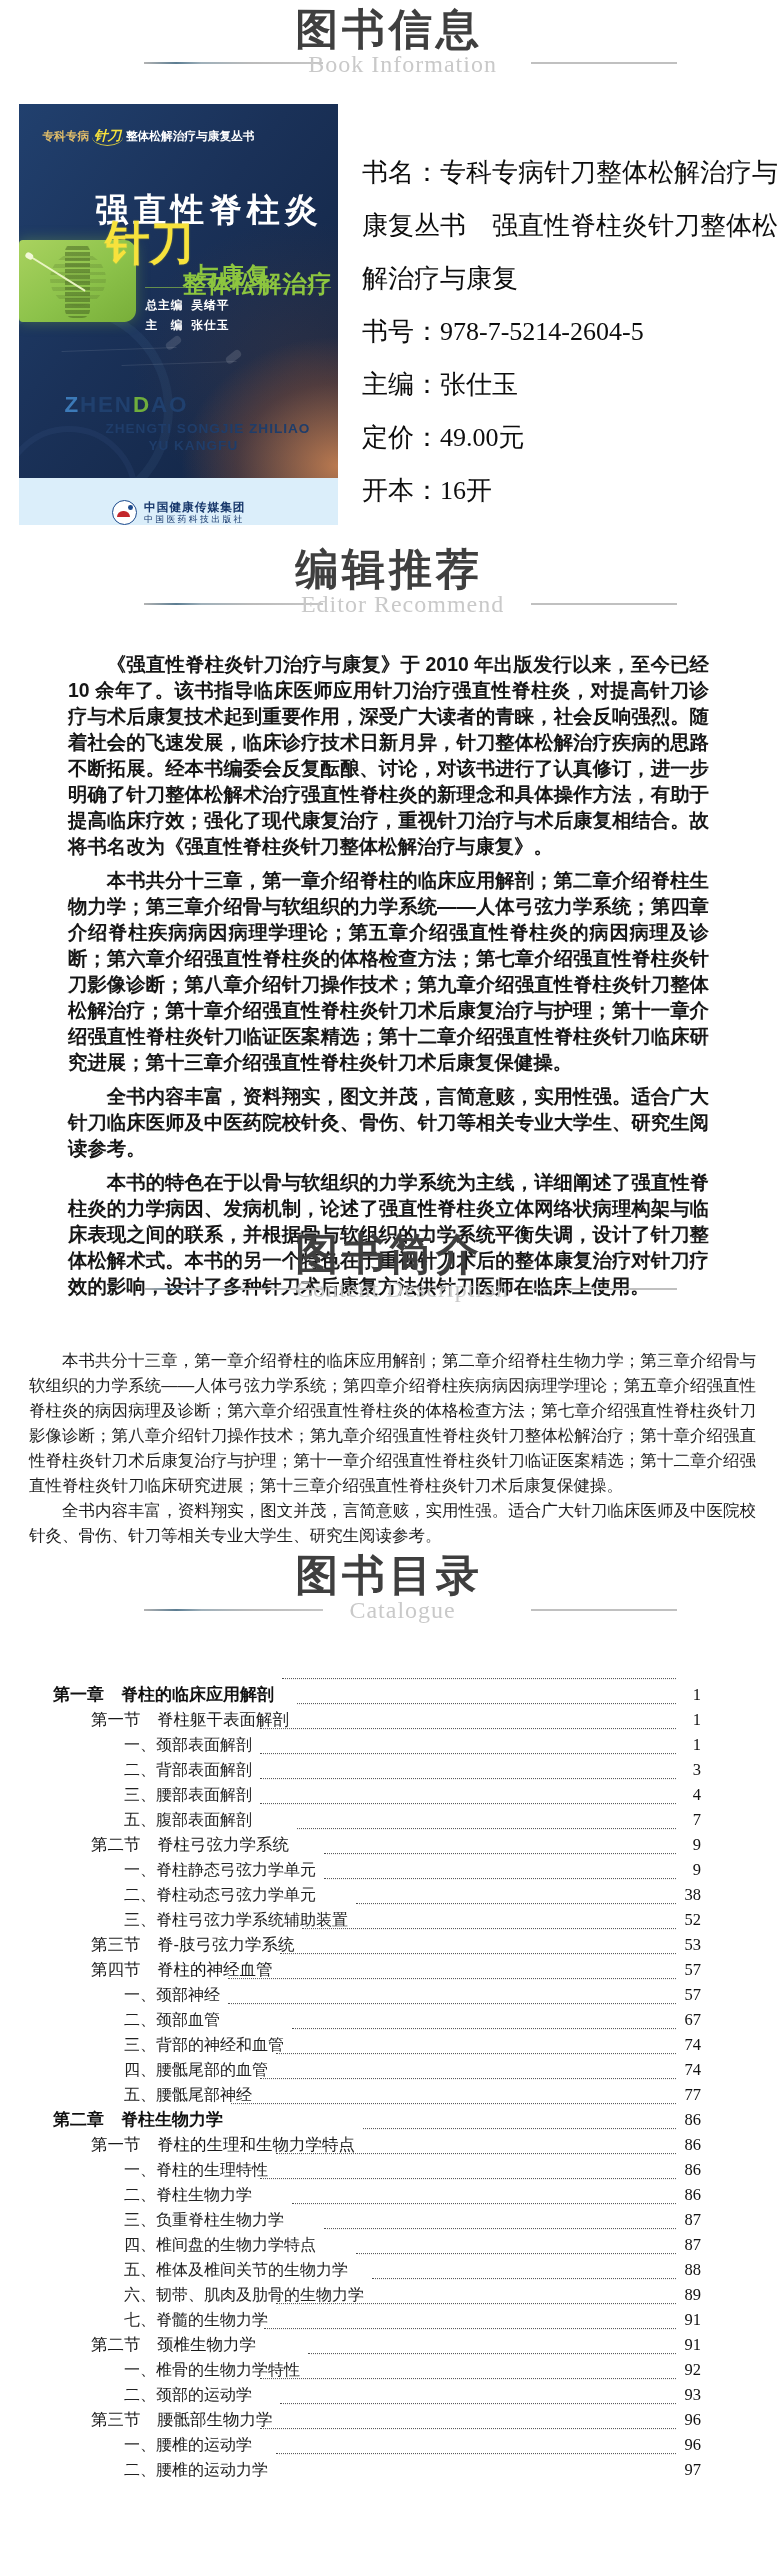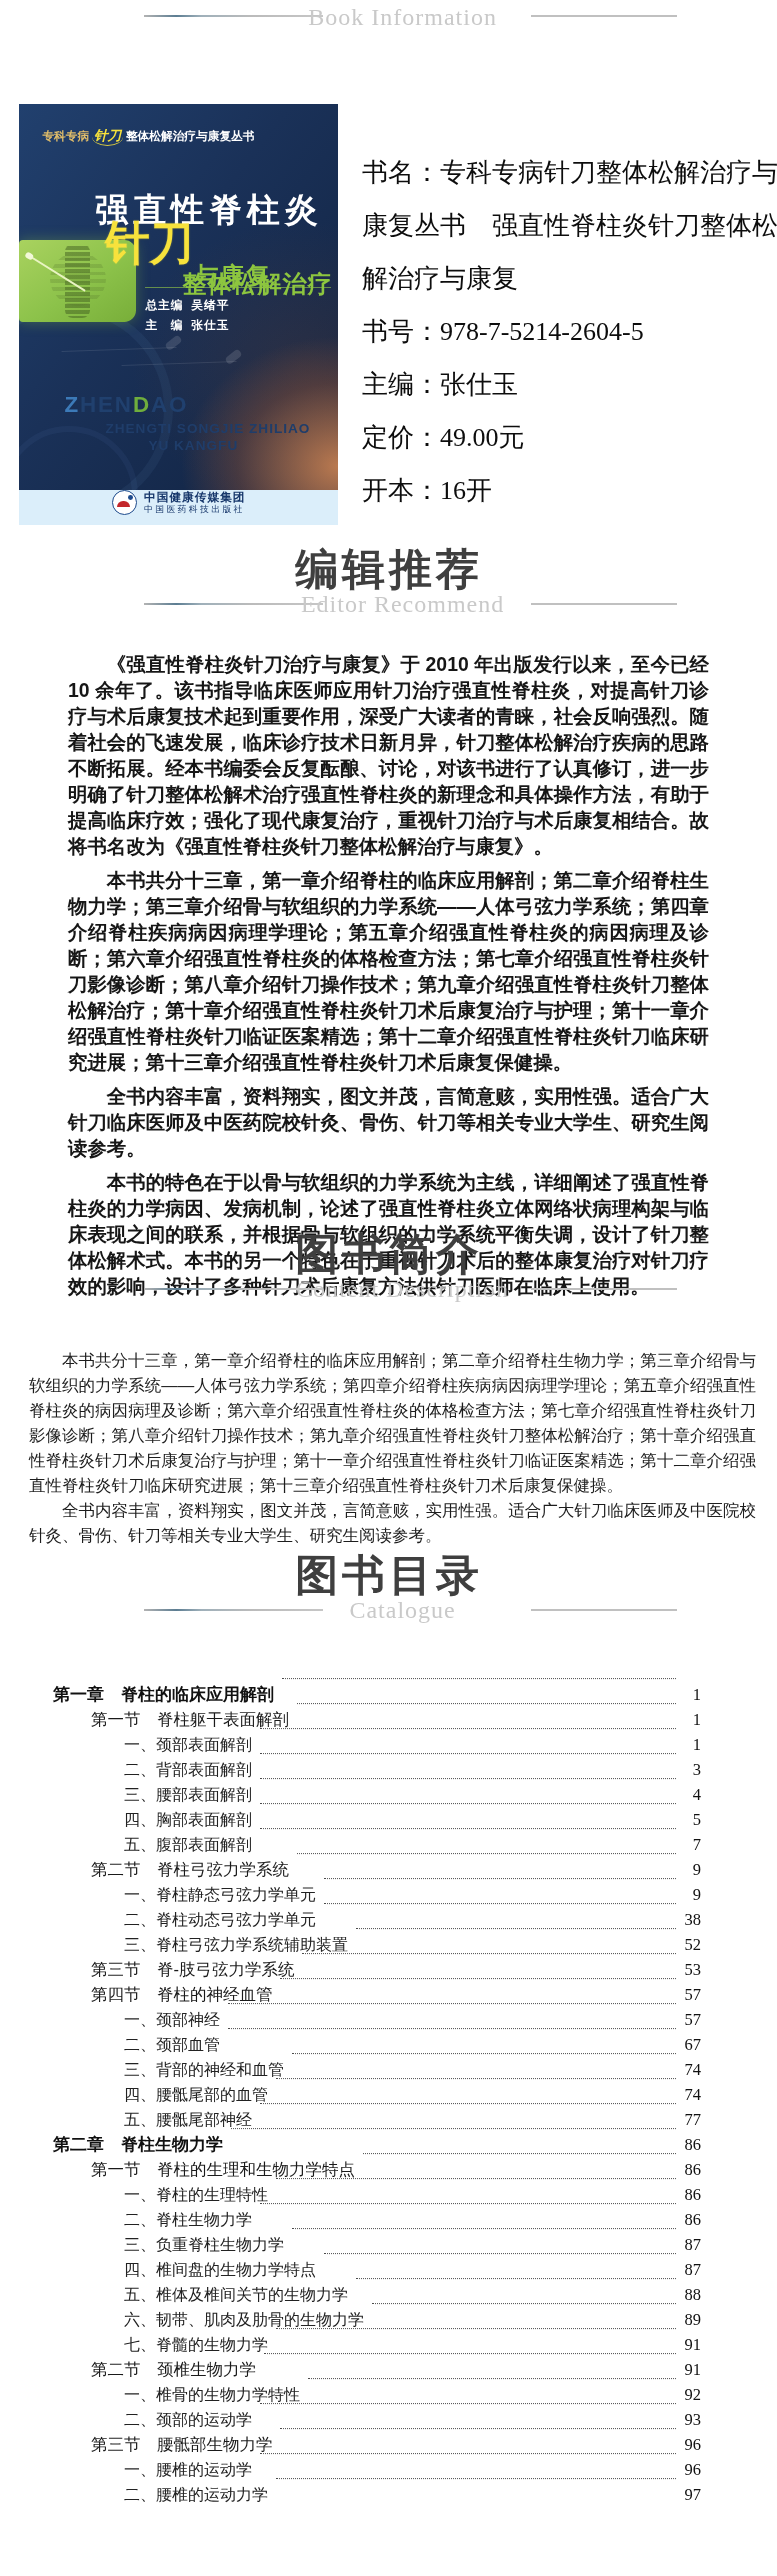--- a/index.html
+++ b/index.html
@@ -62,22 +62,22 @@
   .cov-needle:after{content:"";position:absolute;left:-107px;top:8.8px;width:115px;height:1px;
      background:rgba(255,255,255,.10);transform:rotate(36deg);transform-origin:right center;}
   .n1{left:146px;top:235px;transform:rotate(-38deg);}
   .n2{left:206px;top:249px;transform:rotate(-38deg);}
   .cov-wm{position:absolute;left:45px;top:290px;z-index:2;font-weight:800;
      color:#20406e;line-height:1;white-space:nowrap;}
   .wm1{font-size:22.4px;letter-spacing:1.9px;}
   .wm1 .z{color:#3c7ab8;} .wm1 .d{color:#6fae3d;}
   .wm2{font-size:13.6px;letter-spacing:1px;margin:5.8px 0 0 41px;color:#1f3d6a;}
   .wm3{font-size:13.6px;letter-spacing:1px;margin:2.9px 0 0 84px;color:#1f3d6a;}
-  .cov-band{position:absolute;left:0;right:0;bottom:0;height:35px;background:#dbeefa;z-index:5;
-     display:flex;align-items:flex-start;justify-content:center;gap:6.8px;}
+  .cov-band{position:absolute;left:0;right:0;bottom:0;height:47px;background:#dbeefa;z-index:5;
+     display:flex;align-items:flex-end;justify-content:center;gap:6.8px;}
   .pub-logo{width:25px;height:25px;border-radius:50%;background:#ffffff;border:1.9px solid #1c4a8c;
      position:relative;box-sizing:border-box;flex:0 0 auto;}
   .pub-logo:after{content:"";position:absolute;left:3.9px;top:9.7px;width:12.6px;height:6.8px;
      background:#c3272b;border-radius:6.8px 6.8px 0 0;}
   .pub-logo:before{content:"";position:absolute;right:2.9px;top:3.9px;width:4.9px;height:4.9px;
      background:#1c4a8c;border-radius:50%;}
   .pub-text{display:flex;flex-direction:column;line-height:1.2;}
   .pub-l1{font-size:11.7px;font-weight:700;color:#17376b;letter-spacing:1px;}
   .pub-l2{font-size:8.8px;color:#17376b;letter-spacing:2.4px;}
 
@@ -102,20 +102,21 @@
   .toc-row.section .toc-label{font-weight:500;font-size:16.5px;color:#1a1a1a;}
   .toc-row.item{padding-left:71px;}
   .toc-row.item .toc-label{font-family:"Liberation Serif",serif;font-size:16px;color:#222;}
   .toc-dots{flex:1;border-bottom:1.9px dotted #4c4c4c;margin:0 3.9px 0 7.8px;transform:translateY(-3.9px);}
   .toc-page{font-family:"Liberation Serif",serif;font-size:16.5px;color:#111;min-width:21.4px;text-align:right;}
 </style>
 </head>
 <body>
 
 <div class="sec-header" style="top:5.8px;">
+  <div class="sec-title">图书信息</div>
   <div class="sec-subrow">
     <span class="sec-line left"></span>
     <span class="sec-line right"></span>
     <div class="sec-en">Book Information</div>
   </div>
 </div>
 
 <div class="cover">
   <div class="cov-series">
     <span class="gold">专科专病</span>
@@ -234,25 +235,20 @@
       <span class="toc-dots"></span>
       <span class="toc-page">3</span>
     </div>
 
     <div class="toc-row item">
       <span class="toc-label">三、腰部表面解剖</span>
       <span class="toc-dots"></span>
       <span class="toc-page">4</span>
     </div>
 
-    <div class="toc-row item">
-      <span class="toc-label">四、胸部表面解剖</span>
-      <span class="toc-dots"></span>
-      <span class="toc-page">5</span>
-    </div>
 
     <div class="toc-row item">
       <span class="toc-label">五、腹部表面解剖</span>
       <span class="toc-dots"></span>
       <span class="toc-page">7</span>
     </div>
 
     <div class="toc-row section">
       <span class="toc-label">第二节　脊柱弓弦力学系统</span>
       <span class="toc-dots"></span>

